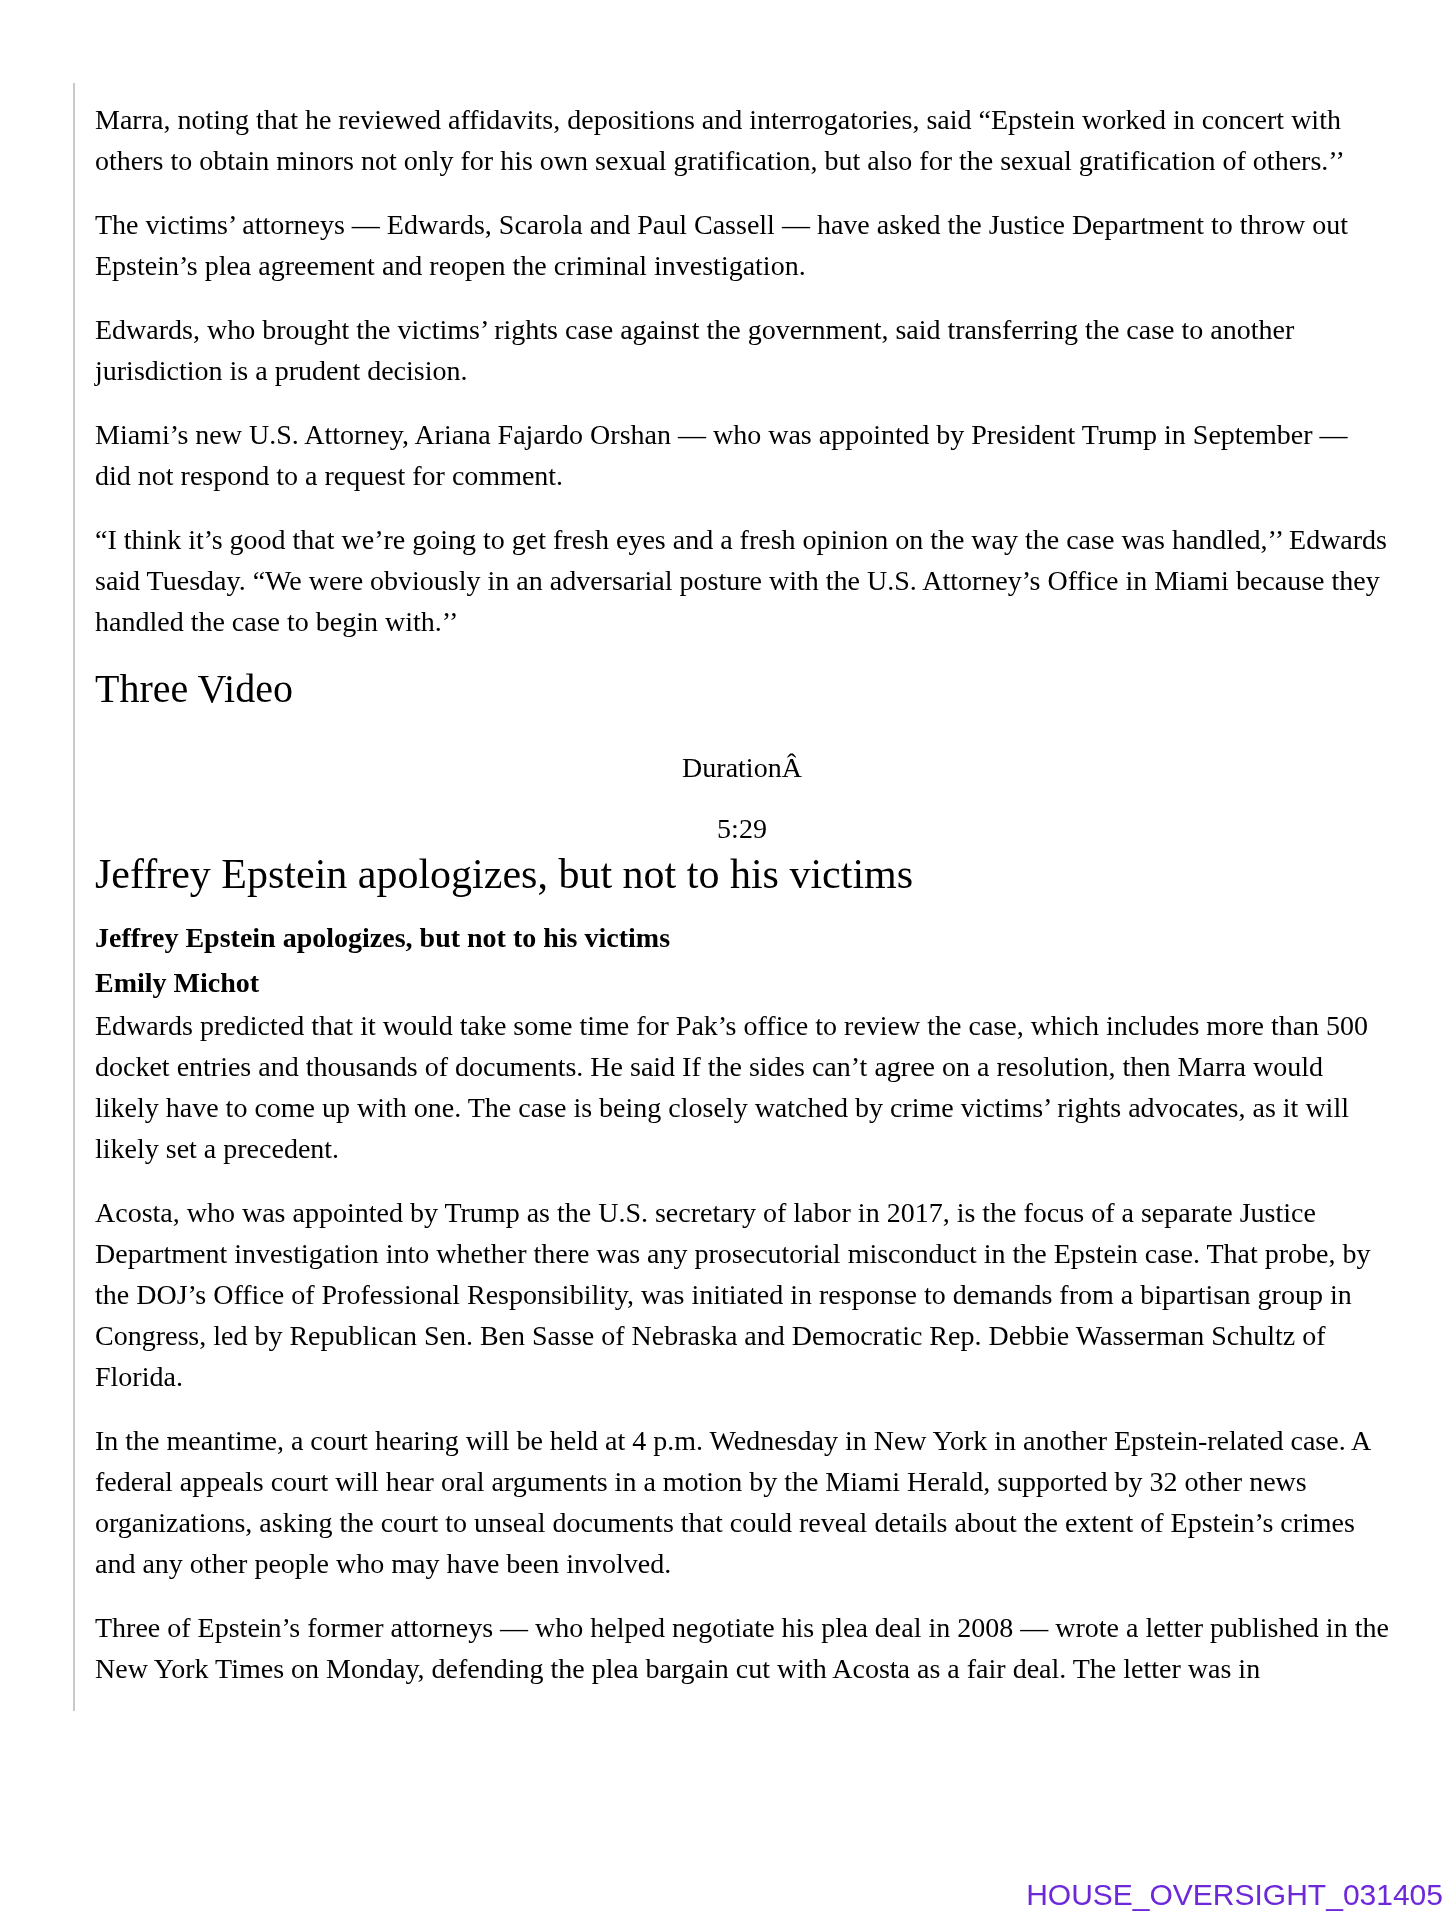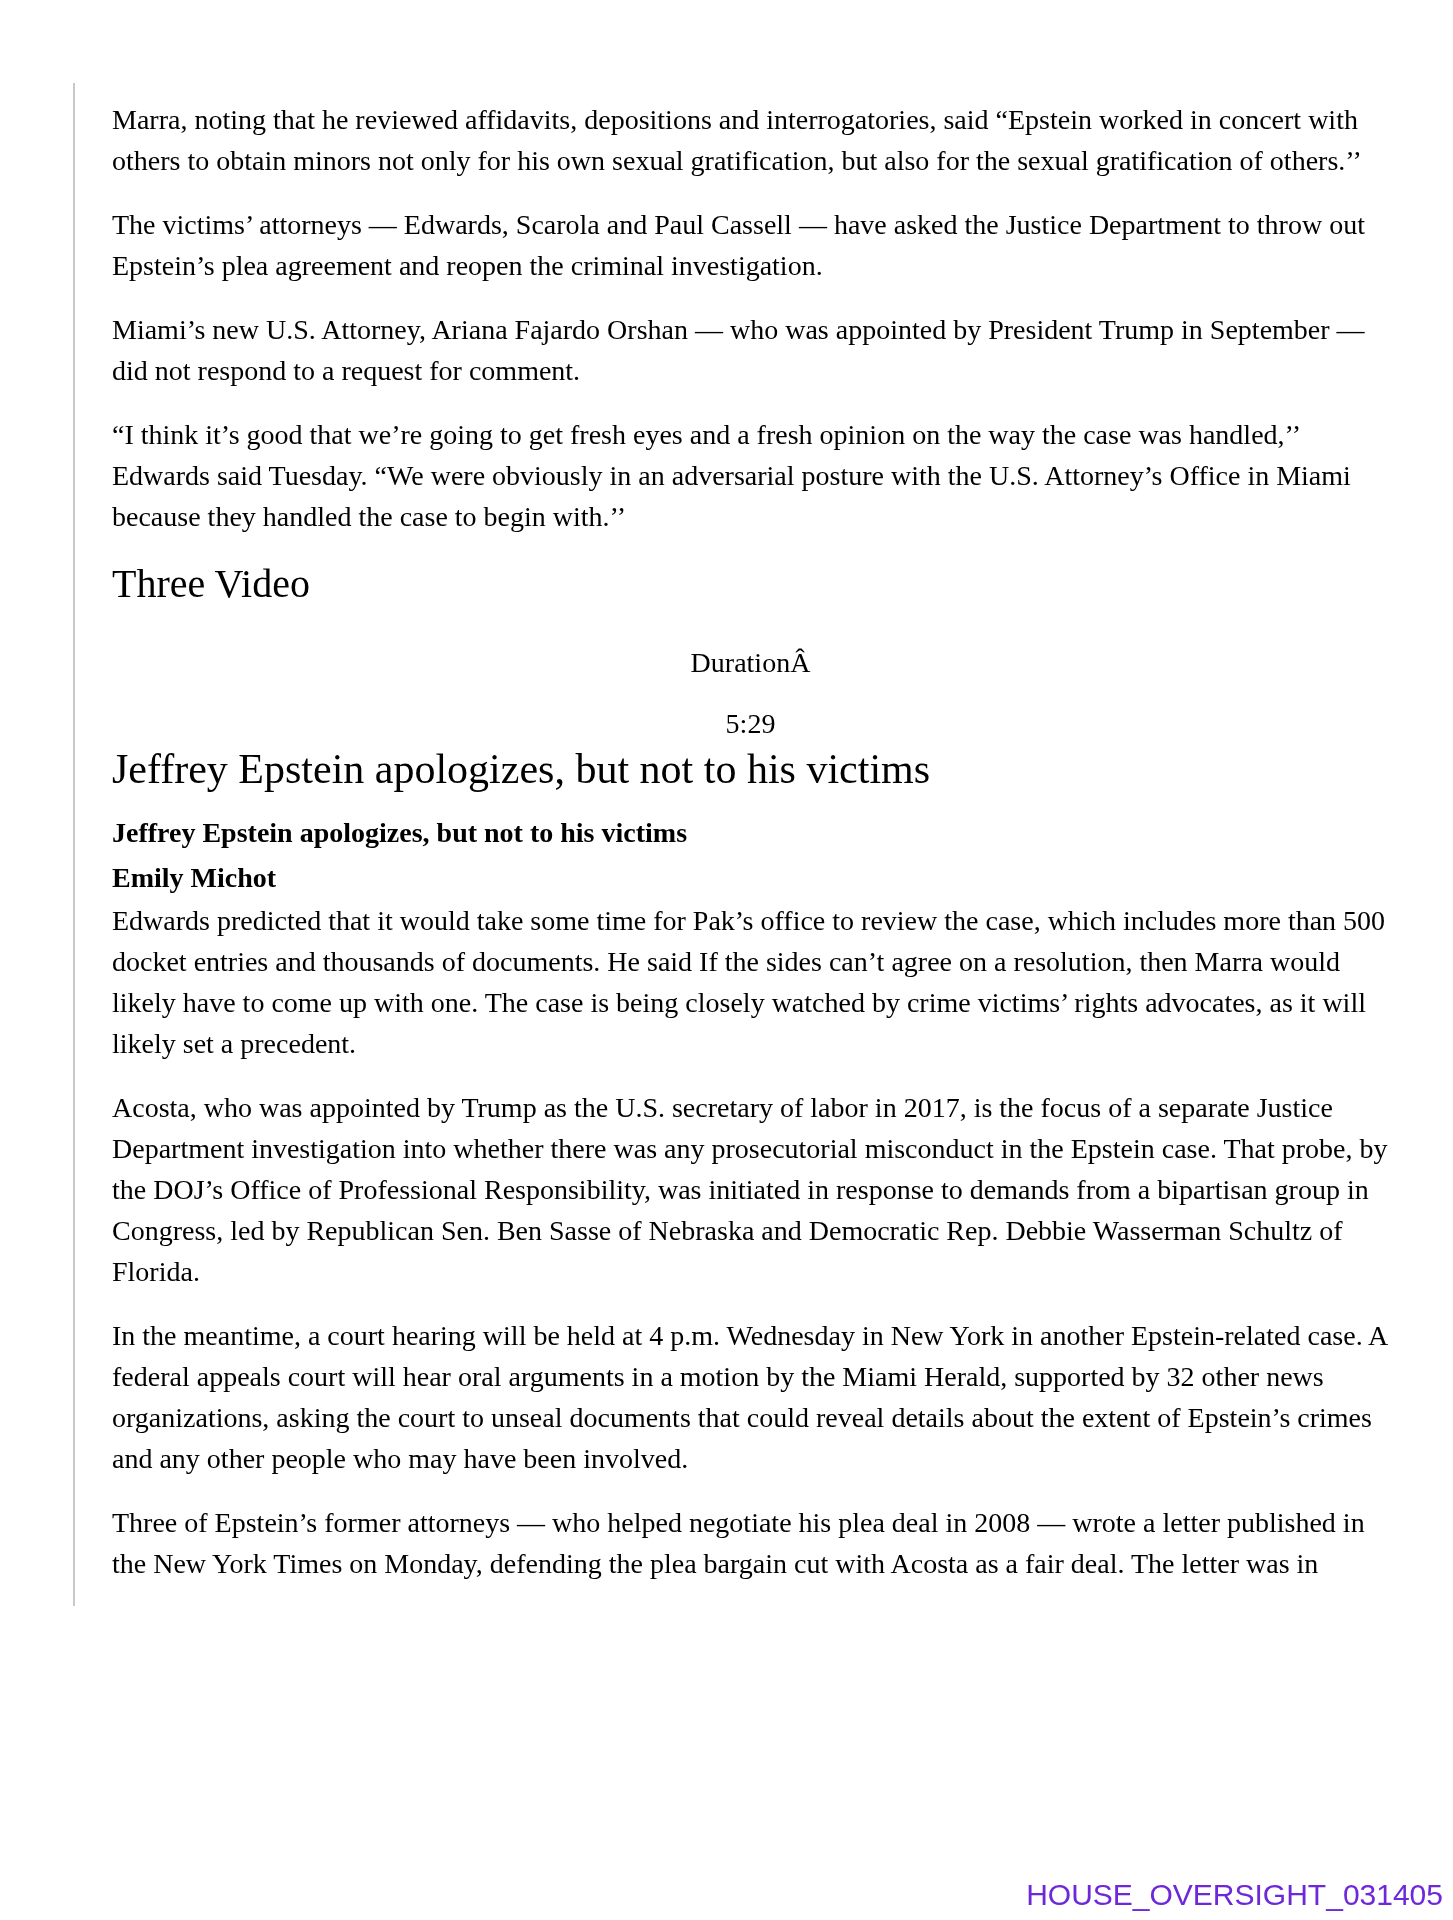--- a/index.html
+++ b/index.html
@@ -16,21 +16,21 @@
     font-family: "Liberation Serif", serif;
     overflow: hidden;
   }
   .content {
     position: absolute;
     left: 73px;
     top: 83px;
     width: 1316px;
     box-sizing: border-box;
     border-left: 2px solid #c9c9c9;
-    padding: 16px 0 6px 37px;
+    padding: 16px 0 6px 20px;
   }
   .content p {
     font-size: 28px;
     line-height: 41px;
     margin: 0 0 23px 0;
   }
   .content p.last {
     margin-bottom: 16px;
   }
   .play-video {
@@ -77,20 +77,21 @@
   }
 </style>
 </head>
 <body>
 
 <div class="page">
   <div class="content">
 
     <p>Marra, noting that he reviewed affidavits, depositions and interrogatories, said “Epstein worked in concert with others to obtain minors not only for his own sexual gratification, but also for the sexual gratification of others.’’</p>
     <p>The victims’ attorneys — Edwards, Scarola and Paul Cassell — have asked the Justice Department to throw out Epstein’s plea agreement and reopen the criminal investigation.</p>
+    <p>Edwards, who brought the victims’ rights case against the government, said transferring the case to another jurisdiction is a prudent decision.</p>
     <p>Miami’s new U.S. Attorney, Ariana Fajardo Orshan — who was appointed by President Trump in September — did not respond to a request for comment.</p>
     <p>“I think it’s good that we’re going to get fresh eyes and a fresh opinion on the way the case was handled,’’ Edwards said Tuesday. “We were obviously in an adversarial posture with the U.S. Attorney’s Office in Miami because they handled the case to begin with.’’</p>
 
     <h2 class="play-video">Three Video</h2>
 
     <div class="centered duration">DurationÂ</div>
     <div class="centered time">5:29</div>
 
     <h1 class="headline">Jeffrey Epstein apologizes, but not to his victims</h1>
 

